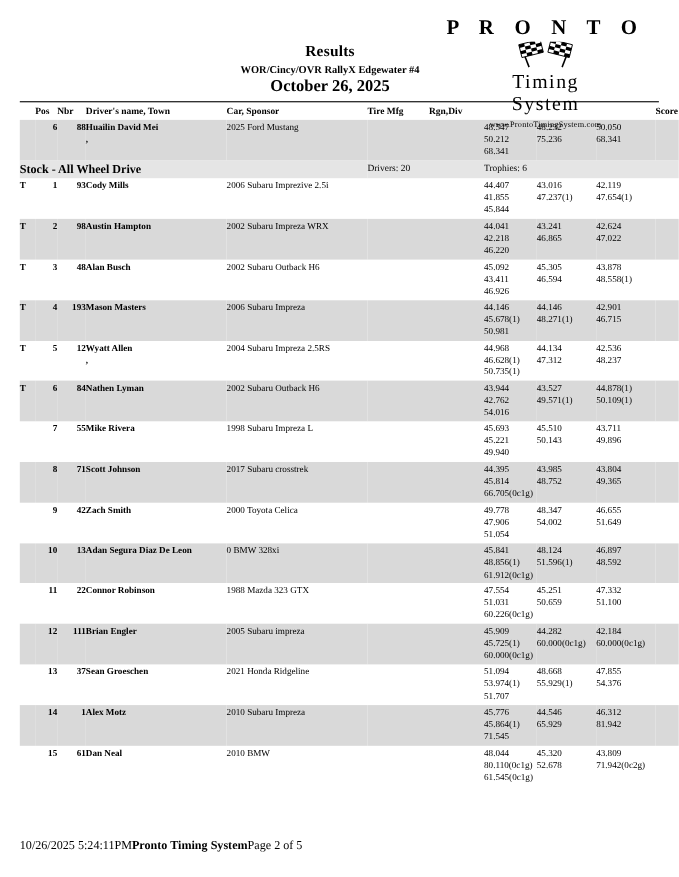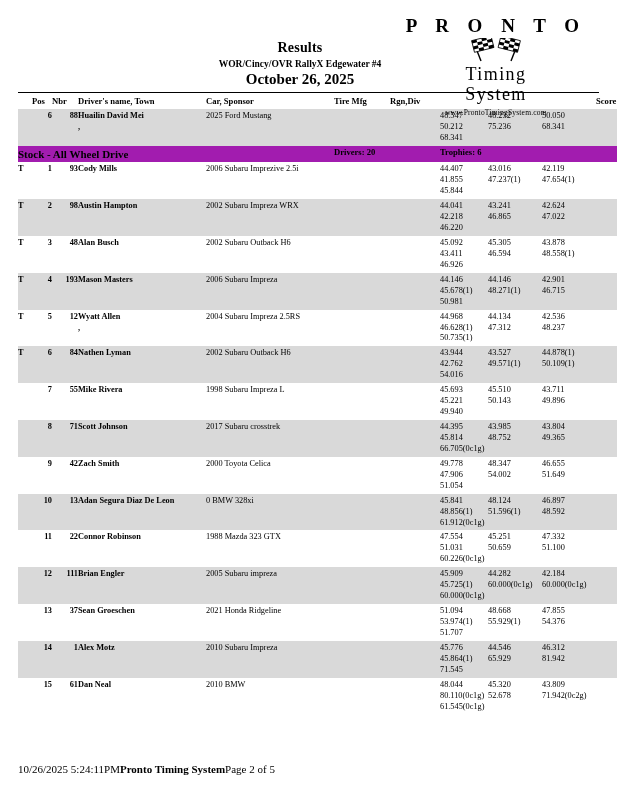--- a/index.html
+++ b/index.html
@@ -123,25 +123,25 @@
   tr.shade td { background: #d9d9d9; }
   tr.row td   { padding-top: 2px; padding-bottom: 2px; }
 
   .bold { font-weight: bold; }
   .comma { display:block; font-size: 8.3px; line-height: 1.1; }
 
   .class-head td {
     font-weight: bold;
     font-size: 11px;
     padding: 5px 0 4px 0;
-    background: #a21caf;
+    background: #e5e5e5;
   }
   .class-head .sub {
     font-size: 8.6px;
-    font-weight: bold;
+    font-weight: normal;
   }
 
   .times-cell { white-space: nowrap; }
 
   
   .footer {
     position: absolute;
     left: 18px;
     right: 18px;
     bottom: 22px;

